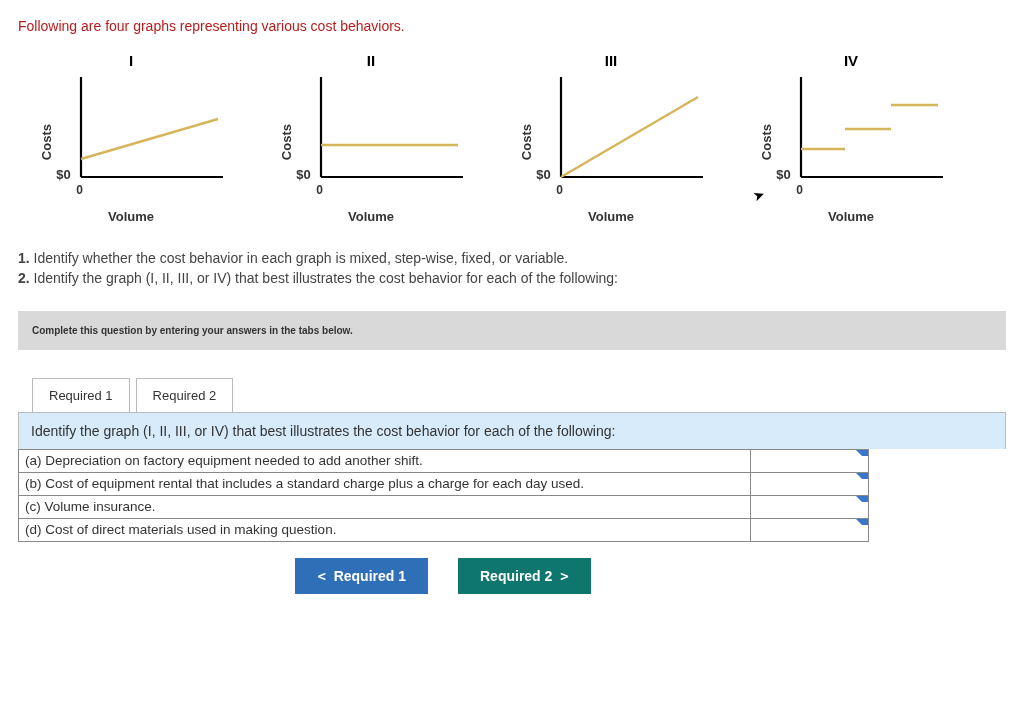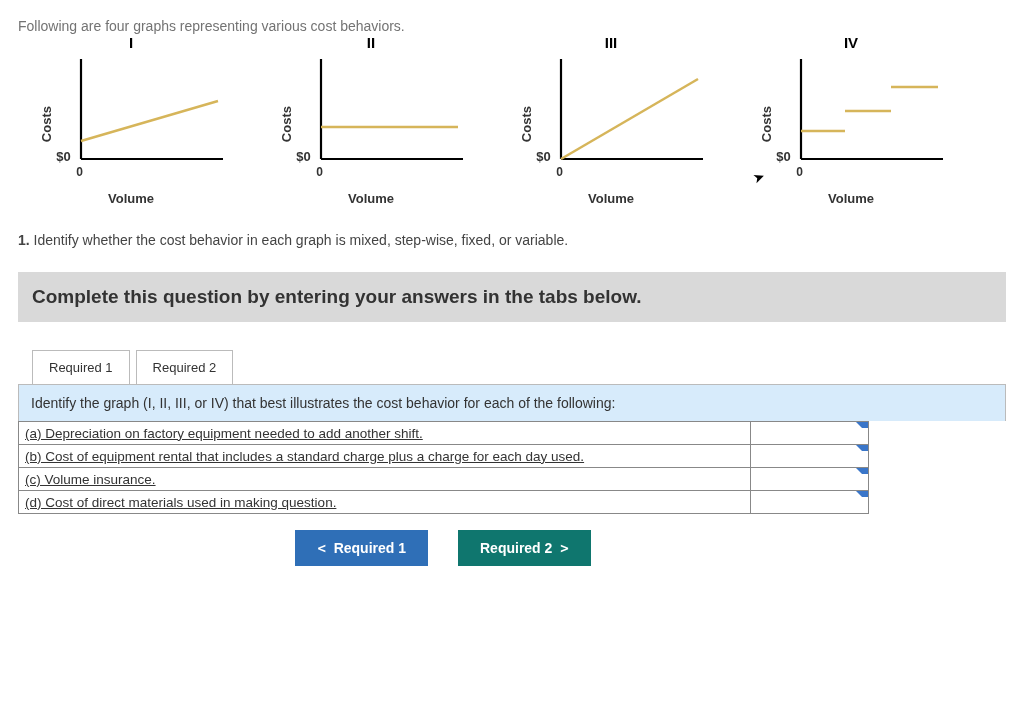--- a/index.html
+++ b/index.html
@@ -3,21 +3,21 @@
 <meta charset="utf-8">
 <style>
   * { box-sizing: border-box; margin: 0; padding: 0; }
   body {
     font-family: Arial, Helvetica, sans-serif;
     font-size: 14px;
     color: #333;
     padding: 18px 18px 18px 18px;
     width: 1024px;
   }
-  .intro { color: #737373; }
+  .intro { margin-bottom: 18px; color: #b91c1c; }
   .graphs-row {
     display: flex;
     gap: 30px;
     margin-bottom: 18px;
     align-items: flex-start;
     padding-left: 8px;
   }
   .graph-cell {
     display: flex;
     flex-direction: column;
@@ -56,21 +56,21 @@
 
   .questions { margin-top: 24px; margin-bottom: 22px; line-height: 1.45; }
   .questions div { color: #444; }
   .q-num { font-weight: bold; }
 
   .complete-bar {
     background: #d9d9d9;
     padding: 14px 14px;
     font-weight: bold;
     color: #333;
-    font-size: 19px;
+    font-size: 10px;
   }
 
   .tabs-row {
     display: flex;
     gap: 6px;
     margin-top: 28px;
     margin-left: 14px;
   }
   .tab {
     border: 1px solid #bbb;
@@ -90,21 +90,20 @@
     padding: 10px 12px;
     color: #333;
     font-size: 14px;
     margin-top: 0;
   }
 
   table.answers {
     border-collapse: collapse;
     width: 850px;
     table-layout: fixed;
-    text-decoration: underline;
   }
   table.answers td {
     border: 1px solid #888;
     padding: 3px 6px;
     font-size: 13.5px;
     vertical-align: middle;
     height: 22px;
   }
   table.answers td.input-cell {
     width: 118px;
@@ -245,20 +244,23 @@
       </div>
     </div>
     <div class="x-label">Volume</div>
   </div>
 
 </div>
 
 <div class="questions">
   <div>
     <span class="q-num">1.</span><span> Identify whether the cost behavior in each graph is mixed, step-wise, fixed, or variable.</span>
+  </div>
+  <div>
+    <span class="q-num">2.</span><span> Identify the graph (I, II, III, or IV) that best illustrates the cost behavior for each of the following:</span>
   </div>
 </div>
 
 <div class="complete-bar">Complete this question by entering your answers in the tabs below.</div>
 
 <div class="tabs-row">
   <div class="tab">Required 1</div>
   <div class="tab active-tab">Required 2</div>
 </div>
 

